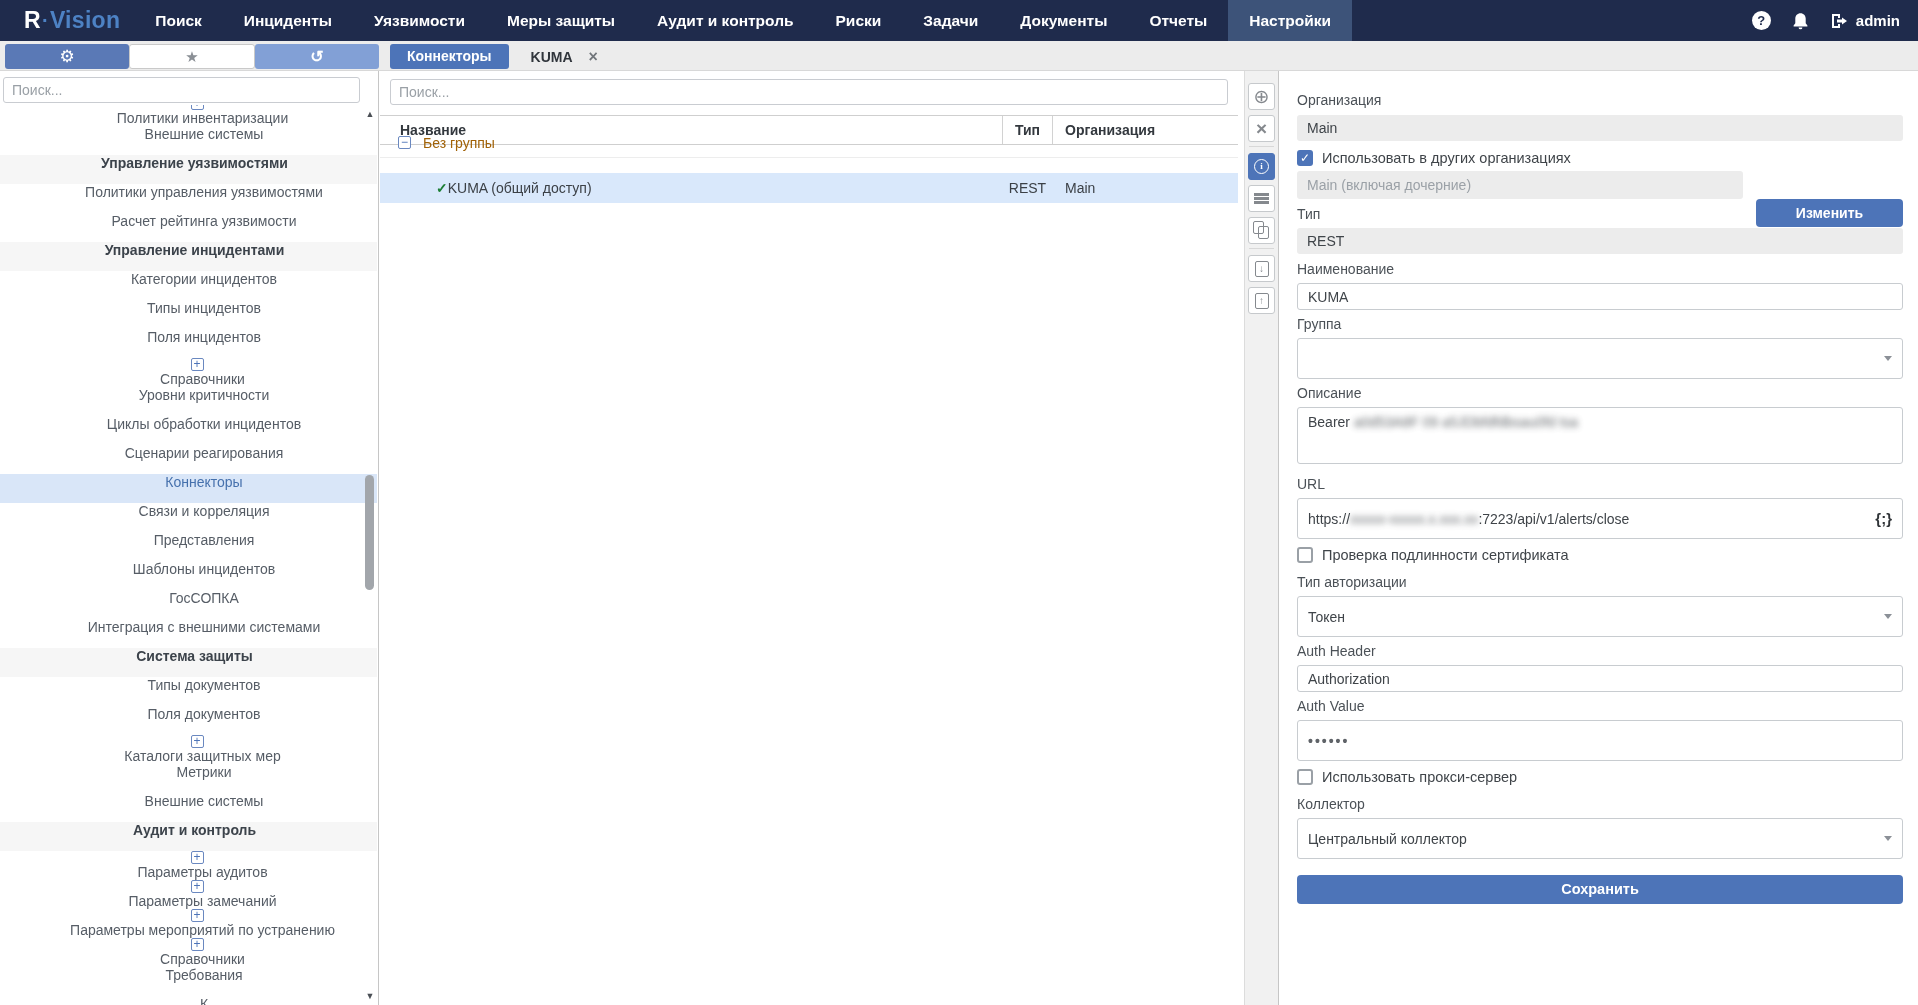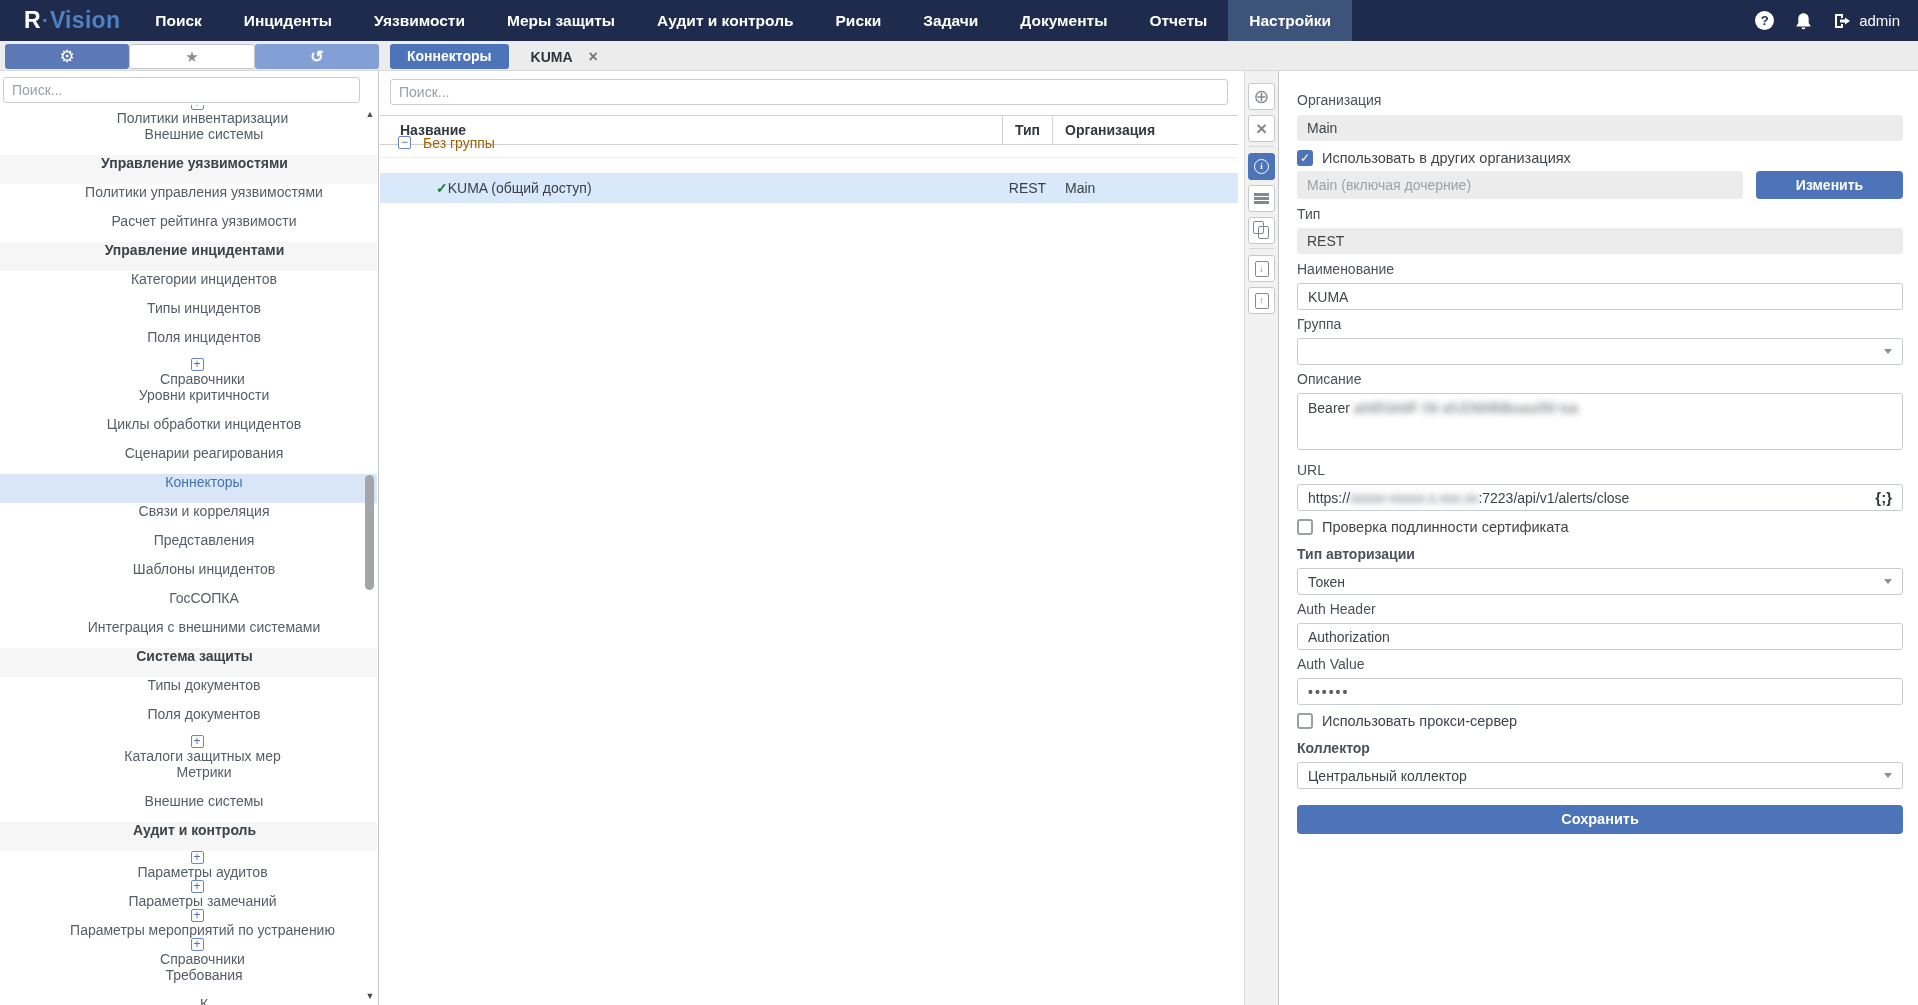--- a/index.html
+++ b/index.html
@@ -13,21 +13,21 @@
   .logo-r{color:#fff;}
   .logo-dot{color:#4d82c4;margin:0 1px;font-size:20px;}
   .logo-v{color:#4d82c4;}
   .nav-items{display:flex;margin-left:14px;height:41px;align-items:center;}
   .nav-item{padding:0 21px;font-size:15.5px;font-weight:bold;line-height:41px;height:41px;cursor:pointer;white-space:nowrap;}
   .nav-item.active{background:#3d5379;}
   .nav-right{margin-left:auto;display:flex;align-items:center;gap:21px;margin-right:18px;}
   .help-icon{width:19px;height:19px;border-radius:50%;background:#fff;color:#1f2b4c;
              display:flex;align-items:center;justify-content:center;font-size:13px;font-weight:bold;}
   .help-icon::before{content:"?";}
-  .user{display:flex;align-items:center;gap:7px;font-weight:normal;font-size:15px;}
+  .user{display:flex;align-items:center;gap:7px;font-weight:bold;font-size:15px;}
 
   
   .band{position:absolute;top:41px;left:0;right:0;height:29px;background:#ececec;border-bottom:1px solid #d8d8d8;z-index:20;}
   .side-tabs{position:absolute;left:5px;top:3px;width:374px;height:25px;display:flex;}
   .side-tab{flex:1;display:flex;align-items:center;justify-content:center;border-radius:3px;box-sizing:border-box;}
   .side-tab.t1{background:#5a79b6;color:#fff;}
   .side-tab.t2{background:#fff;border:1px solid #c9c9c9;color:#8a8f95;}
   .side-tab.t3{background:#82a0d6;color:#fff;}
   .ic-gear::before{content:"⚙";font-size:17px;line-height:1;}
   .ic-star::before{content:"★";font-size:15px;line-height:1;}
@@ -95,35 +95,35 @@
   .ic-copy::before{content:"";position:absolute;left:-6px;top:-6px;width:11px;height:13px;border:1.5px solid #85898e;border-radius:2px;box-sizing:border-box;}
   .ic-filedown,.ic-fileup{width:14px;height:16px;border:1.5px solid #85898e;border-radius:2px;box-sizing:border-box;
                           display:flex;align-items:center;justify-content:center;font-size:10px;font-weight:bold;}
   .ic-filedown::before{content:"↓";}
   .ic-fileup::before{content:"↑";}
 
   
   .panel{position:absolute;top:71px;left:1278px;right:0;bottom:0;background:#fff;border-left:1px solid #c6c6c6;
          box-sizing:border-box;padding:0 15px 0 18px;overflow:hidden;}
   .f-label{margin-top:6px;height:16px;font-size:14px;color:#4b5157;}
-  .mt21{margin-top:21px;} .mt7{margin-top:7px;} .mt11{margin-top:11px;font-weight:bold;} .mt12{margin-top:12px;}
+  .mt21{margin-top:21px;} .mt7{margin-top:7px;} .mt11{margin-top:11px;} .mt12{margin-top:12px;}
   .f-ro{height:26px;background:#ececec;border-radius:3px;margin-top:7px;line-height:26px;padding-left:10px;font-size:14px;color:#3f4449;}
   .f-ro.mt6{margin-top:6px;}
   .f-input{width:100%;height:27px;border:1px solid #c8ccd0;border-radius:3px;margin-top:6px;padding:0 10px;
            font-size:14px;color:#3f4449;box-sizing:border-box;font-family:inherit;display:block;outline:none;background:#fff;}
-  .f-box{height:27px;border:1px solid #c8ccd0;border-radius:3px;margin-top:6px;display:flex;align-items:center;
+  .f-box{height:41px;border:1px solid #c8ccd0;border-radius:3px;margin-top:6px;display:flex;align-items:center;
          padding:0 10px;font-size:14px;color:#3f4449;box-sizing:border-box;background:#fff;cursor:pointer;}
   .caret{margin-left:auto;width:0;height:0;border-left:4px solid transparent;border-right:4px solid transparent;border-top:5px solid #8b9097;}
   .f-check{display:flex;align-items:center;margin-top:8px;height:17px;font-size:14.5px;color:#3f4449;cursor:pointer;}
   .f-check.mt7c{margin-top:7px;}
   .cb{width:16px;height:16px;border-radius:3px;margin-right:9px;flex:none;box-sizing:border-box;}
   .cb.checked{background:#4d74b8;color:#fff;font-size:12px;line-height:16px;text-align:center;}
   .cb.checked::before{content:"✓";}
   .cb.un{border:2px solid #9aa0a6;background:#fff;}
-  .row-share{display:flex;margin-top:5px;height:28px;}
+  .row-share{display:flex;margin-top:5px;height:28px;flex-direction:column;}
   .share-input{width:446px;background:#ececec;border-radius:3px;line-height:28px;padding-left:10px;color:#9ba1a7;font-size:14px;box-sizing:border-box;}
   .btn{background:#4d74b8;color:#fff;font-weight:bold;border:none;border-radius:4px;text-align:center;cursor:pointer;font-family:inherit;}
   .btn-change{margin-left:auto;width:147px;height:28px;line-height:28px;font-size:14px;}
   .btn-save{display:block;margin-top:16px;width:100%;height:29px;line-height:29px;font-size:14.5px;}
   .f-textarea{height:57px;border:1px solid #c8ccd0;border-radius:3px;margin-top:6px;padding:6px 10px;
               font-size:14px;color:#3f4449;box-sizing:border-box;}
   .blur{filter:blur(3px);opacity:.8;}
   .url-box{white-space:pre;}
   .braces{margin-left:auto;font-weight:bold;font-size:15px;color:#2f3337;letter-spacing:0;}
   .braces::before{content:"{;}";}

